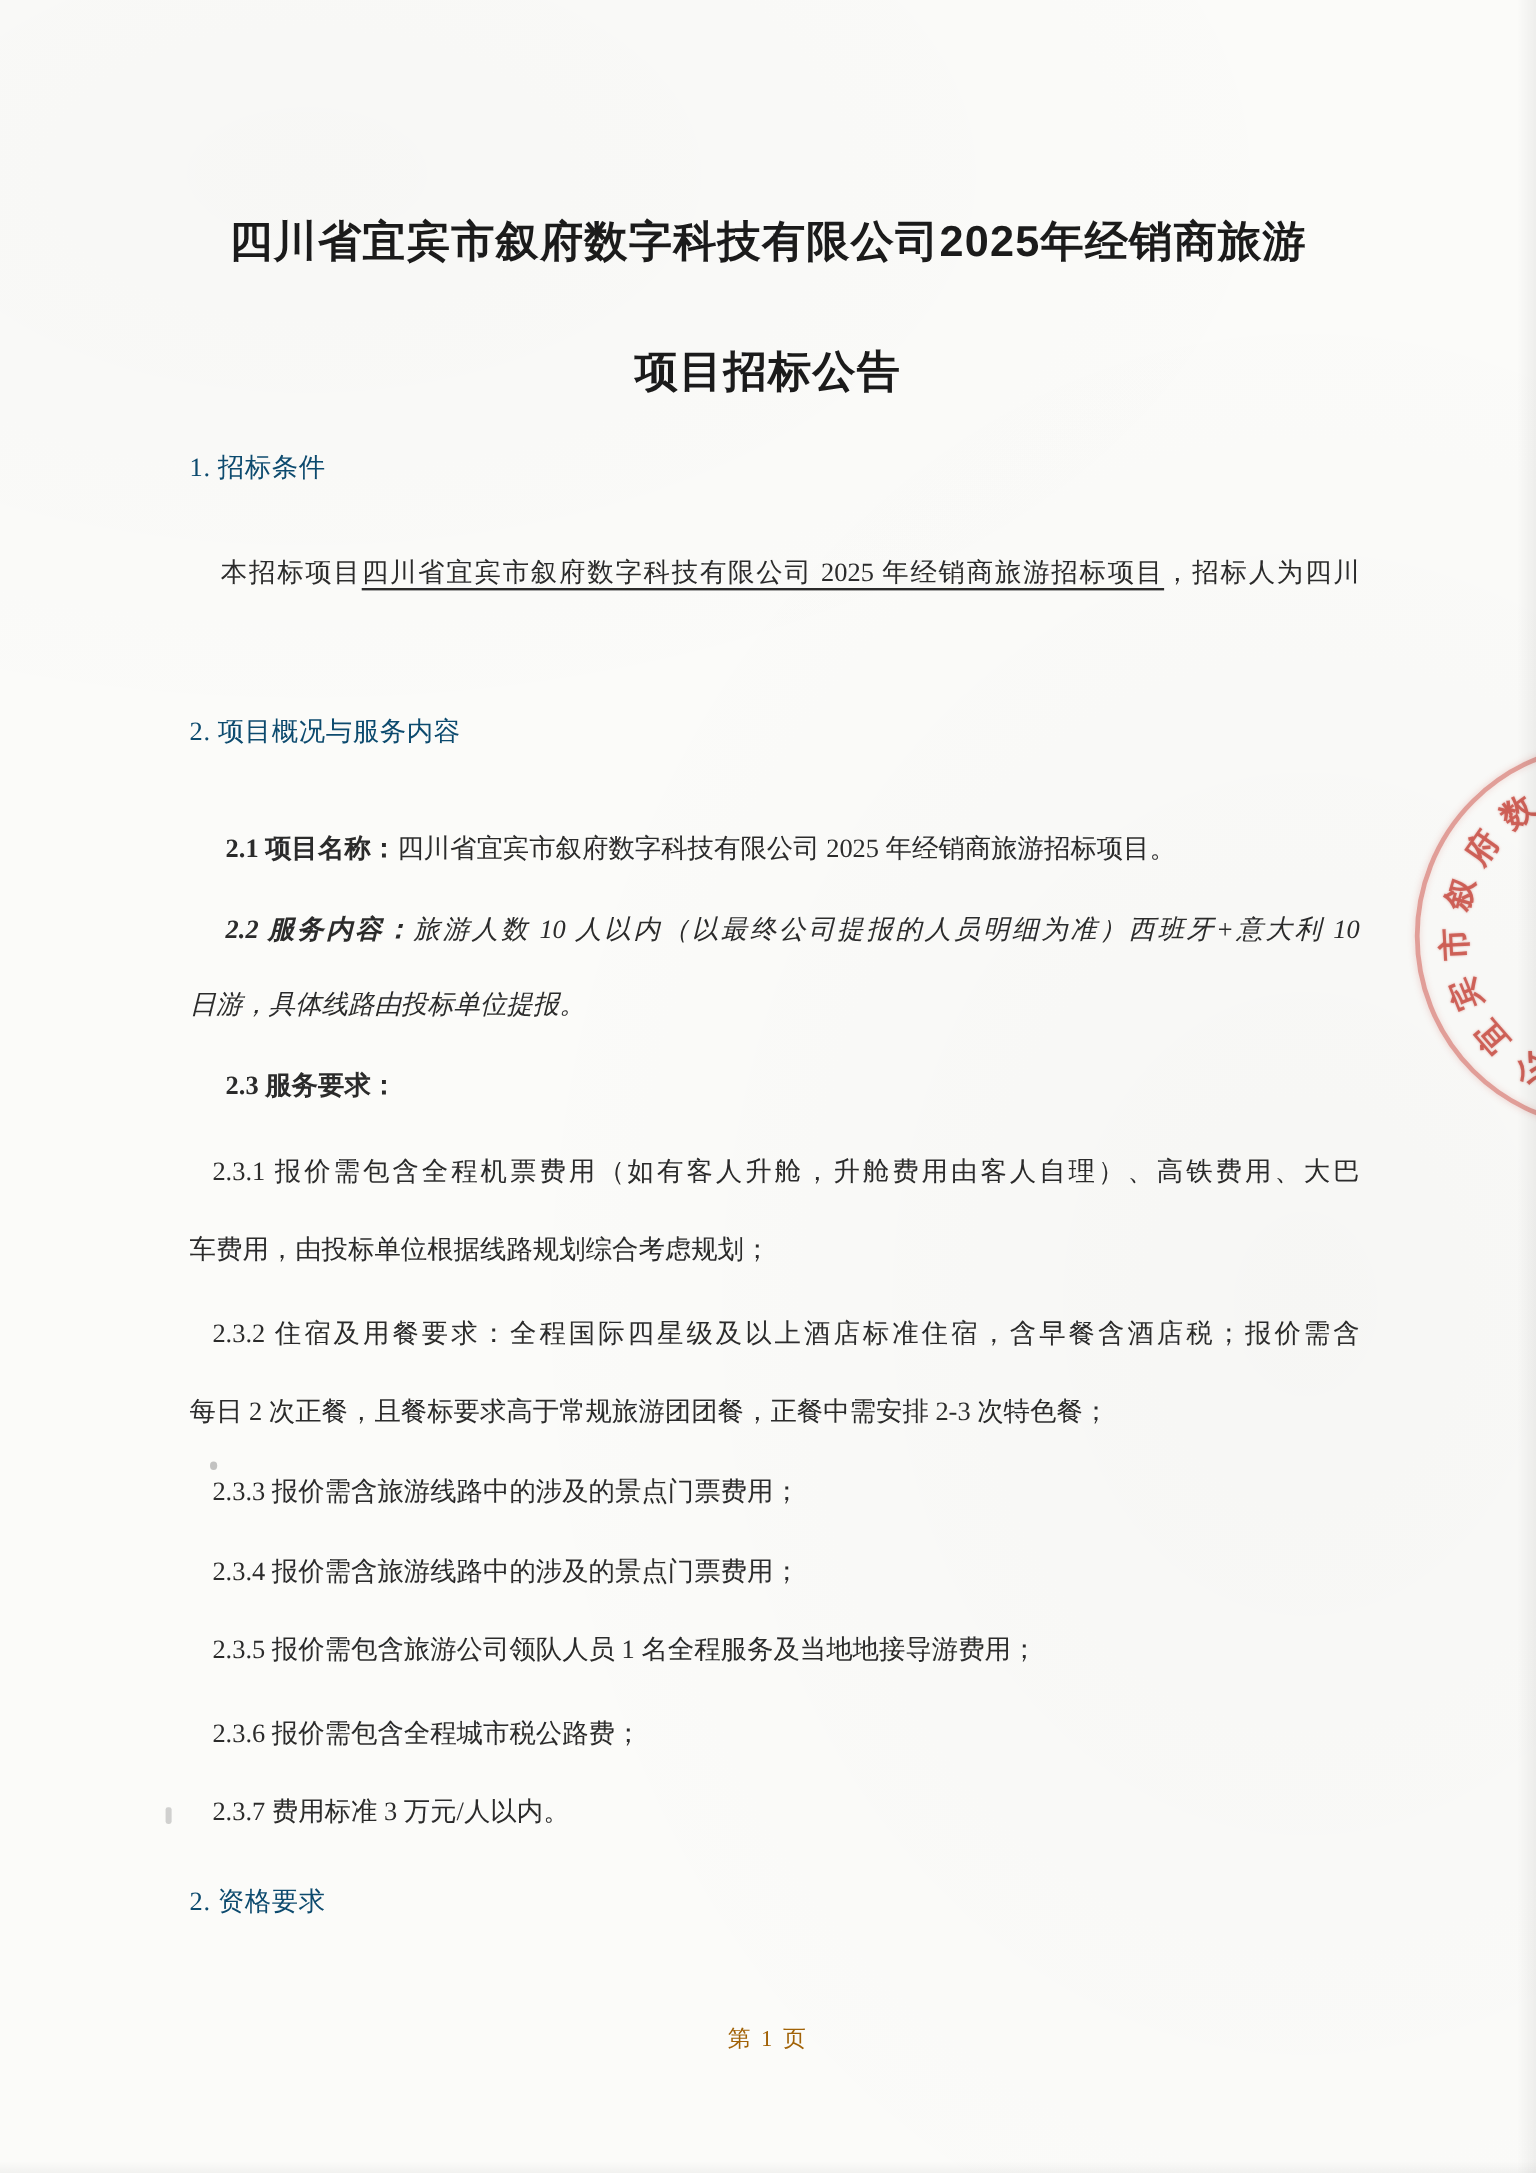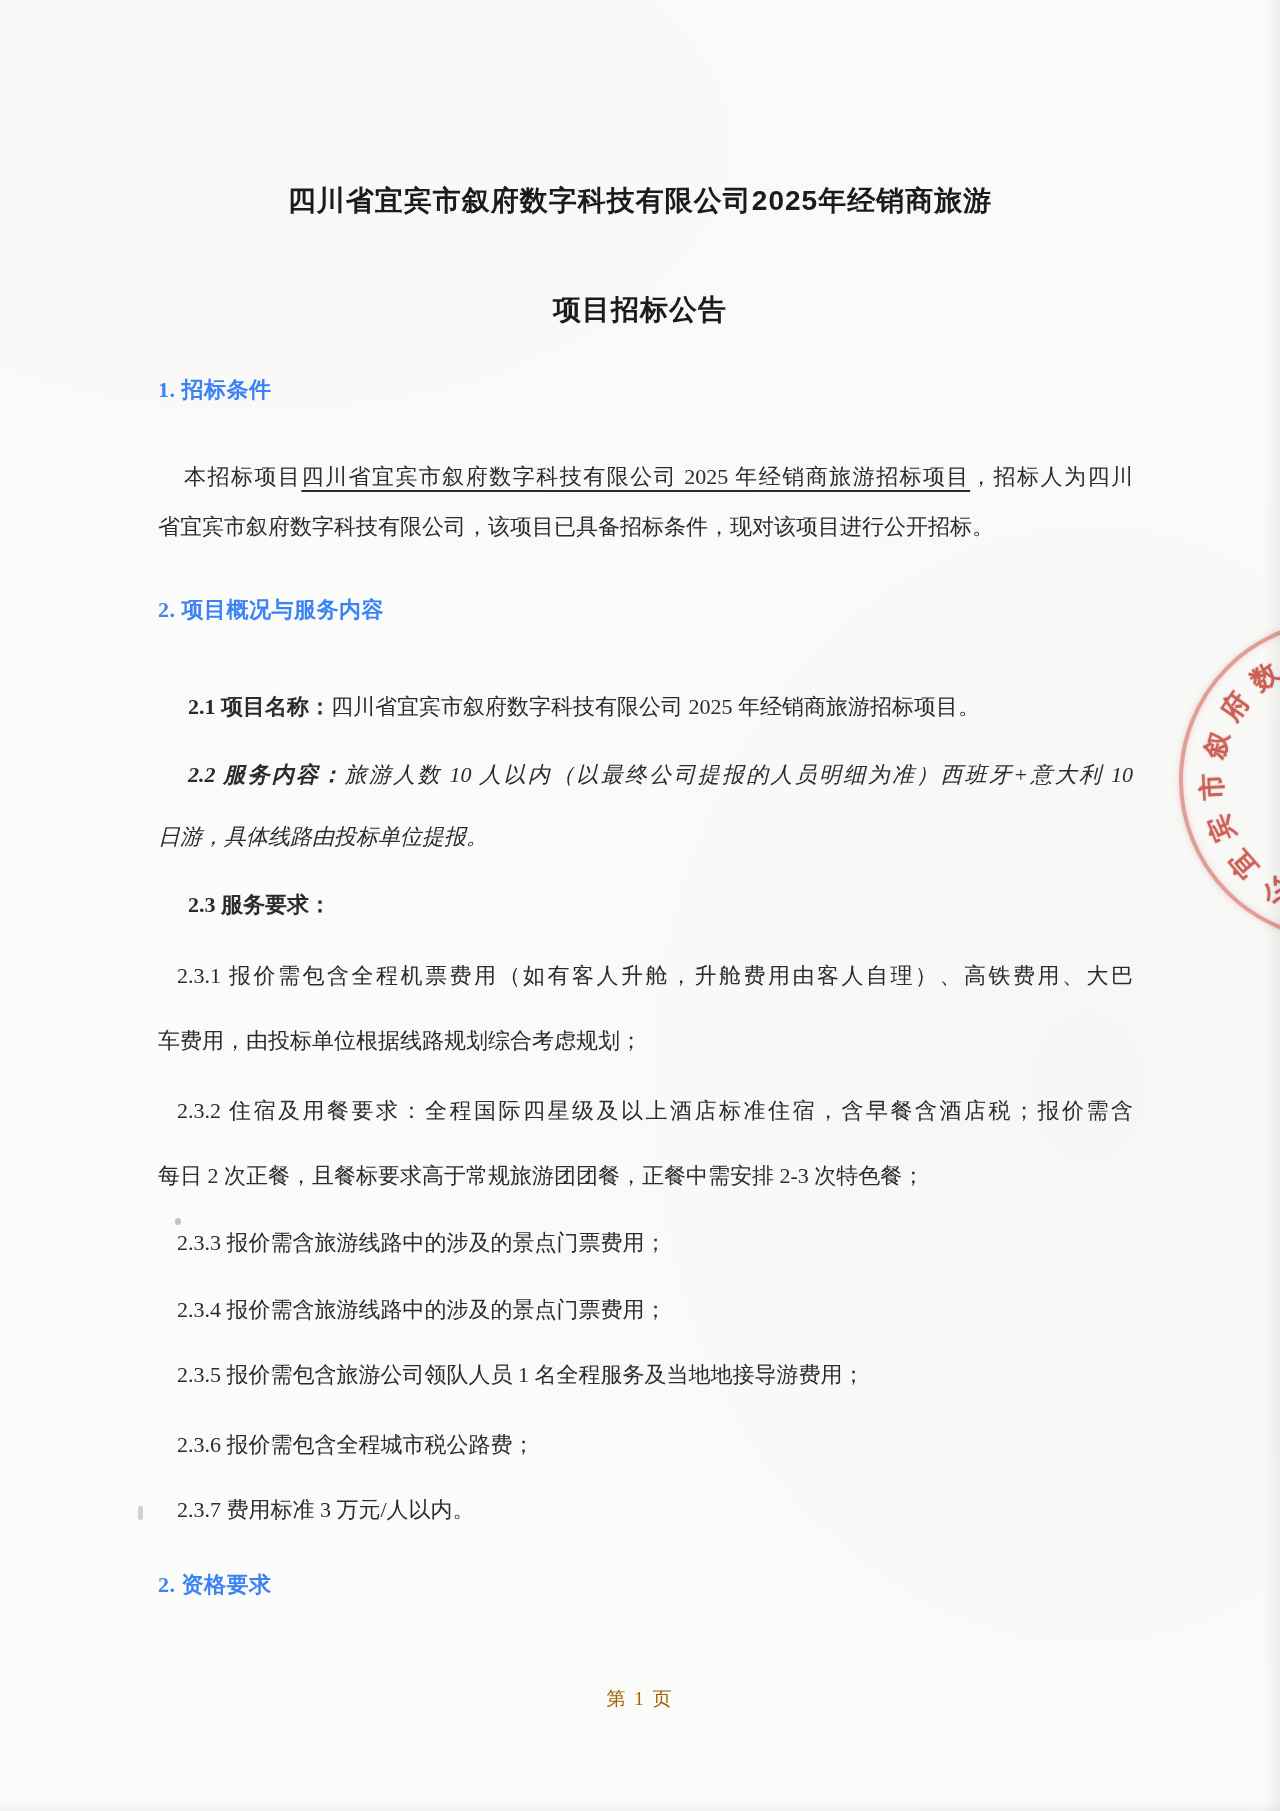--- a/index.html
+++ b/index.html
@@ -20,28 +20,28 @@
   .paper-tint{position:absolute;inset:0;pointer-events:none;
     background:
       radial-gradient(ellipse 900px 500px at 20% 8%, rgba(0,0,0,0.015), rgba(0,0,0,0)),
       radial-gradient(ellipse 700px 900px at 85% 60%, rgba(0,0,0,0.018), rgba(0,0,0,0));}
 
   .doc-title{
     position:absolute;left:0;width:100%;
     text-align:center;
     font-family:"Liberation Sans","DejaVu Sans",sans-serif;
     font-weight:bold;color:#1b1b1b;
-    font-size:28px;line-height:44px;
+    font-size:36px;line-height:44px;
     letter-spacing:1px;
   }
   #title-line1{top:179px;}
   #title-line2{top:288px;}
 
   .block{position:absolute;left:158px;width:975px;font-size:22px;}
-  .heading{font-weight:bold;color:#3b82f6;line-height:26px;letter-spacing:0.5px;}
+  .heading{font-weight:normal;color:#0c4a6e;line-height:26px;letter-spacing:0.5px;}
   .body-line{line-height:inherit;}
   .lh50{line-height:50px;}
   .lh62{line-height:62px;font-style:italic;}
   .lh65{line-height:65px;}
   .single{line-height:26px;}
   .ind26{padding-left:26px;}
   .ind30{padding-left:30px;}
   .ind19{padding-left:19px;}
   .jfull{text-align:justify;text-align-last:justify;}
   .lbl{font-weight:bold;}
@@ -80,21 +80,20 @@
 
   <div id="title-line1" class="doc-title">四川省宜宾市叙府数字科技有限公司2025年经销商旅游</div>
   <div id="title-line2" class="doc-title">项目招标公告</div>
 
   <div class="block heading" style="top:377px;">1. 招标条件</div>
 
   <div class="block lh50" style="top:452px;">
     <div class="body-line ind26 jfull">
       <span>本招标项目</span><span class="uline">四川省宜宾市叙府数字科技有限公司 2025 年经销商旅游招标项目</span><span>，招标人为四川</span>
     </div>
-    <div class="body-line">省宜宾市叙府数字科技有限公司，该项目已具备招标条件，现对该项目进行公开招标。</div>
   </div>
 
   <div class="block heading" style="top:597px;">2. 项目概况与服务内容</div>
 
   <div class="block single ind30" style="top:694px;">
     <span class="lbl">2.1 项目名称：</span><span>四川省宜宾市叙府数字科技有限公司 2025 年经销商旅游招标项目。</span>
   </div>
 
   <div class="block lh62" style="top:744px;">
     <div class="body-line ind30 jfull">

